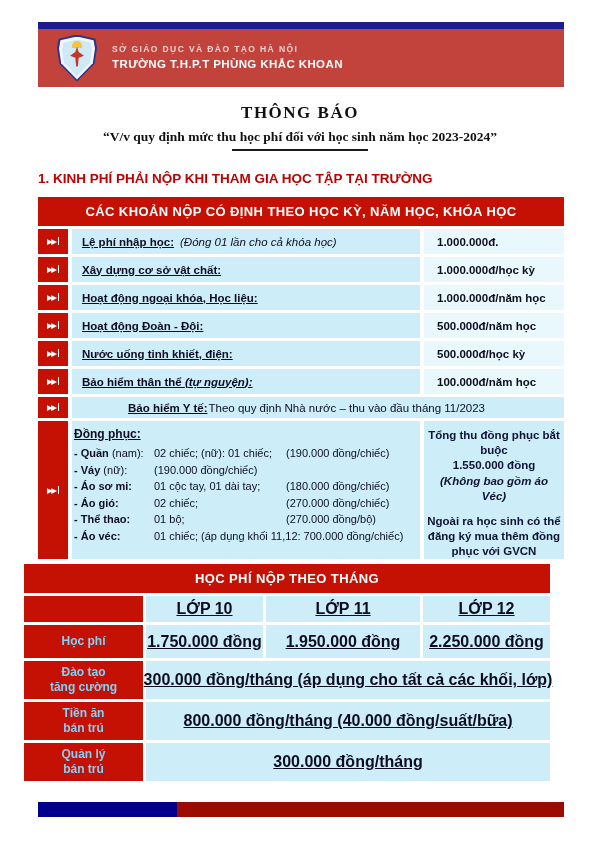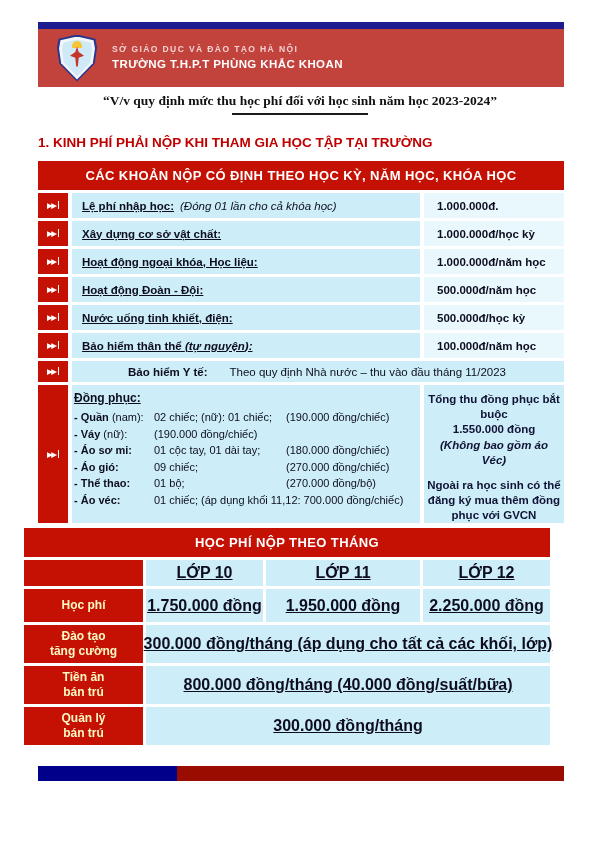--- a/index.html
+++ b/index.html
@@ -37,32 +37,32 @@
   .fee-icon{background:var(--accent-red);color:#fff;display:flex;align-items:center;justify-content:center;}
   .glyph{font-size:7.5px;letter-spacing:-1.5px;line-height:1;}
   .glyph::after{content:"";display:inline-block;width:1.5px;height:8px;background:#fff;margin-left:2px;vertical-align:-1px;}
   .fee-label-cell{background:var(--light-blue);display:flex;align-items:center;padding-left:10px;font-size:11.5px;white-space:nowrap;}
   .fee-label-u{text-decoration:underline;font-weight:bold;}
   .fee-label-u .it{font-style:italic;font-weight:bold;}
   .fee-note{font-style:italic;margin-left:6px;}
   .fee-value-cell{background:var(--pale-blue);display:flex;align-items:center;padding-left:13px;font-weight:bold;font-size:11.5px;white-space:nowrap;}
   .health-row{display:grid;grid-template-columns:30px 492px;column-gap:4px;height:21px;margin-bottom:3px;}
   .health-cell{background:var(--light-blue);display:flex;align-items:center;padding-left:10px;font-size:11.5px;white-space:nowrap;}
-  .health-label{font-weight:bold;margin-right:22px;padding-left:46px;}
+  .health-label{font-weight:bold;text-decoration:underline;margin-right:1px;padding-left:46px;}
   .uniform-row{display:grid;grid-template-columns:30px 348px 140px;column-gap:4px;height:130px;margin-bottom:0;}
   .uniform-main{background:var(--light-blue);padding:6px 0 0 2px;font-size:11px;}
   .uniform-heading{font-weight:bold;text-decoration:underline;font-size:12px;margin-bottom:4px;}
   .u-item{display:grid;grid-template-columns:80px 132px 1fr;line-height:16.5px;white-space:nowrap;}
   .u-name b{font-weight:bold;}
   .uniform-summary{background:var(--light-blue);padding:7px 3px 0 3px;text-align:center;font-weight:bold;font-size:11.5px;color:#101335;line-height:1.3;}
   .uniform-summary .note{font-style:italic;margin-top:1px;}
   .uniform-summary .extra{margin-top:10px;}
   .tbl2{margin-top:13px;margin-left:24px;}
   .m-row{display:grid;grid-template-columns:119px 117px 154px 127px;column-gap:3px;margin-bottom:3px;}
-  .m-label{background:var(--accent-red);color:#fef9c3;font-weight:bold;font-size:12px;display:flex;flex-direction:column;align-items:center;justify-content:center;line-height:1.25;}
+  .m-label{background:var(--accent-red);color:#7dd3fc;font-weight:bold;font-size:12px;display:flex;flex-direction:column;align-items:center;justify-content:center;line-height:1.25;}
   .m-cell{background:var(--light-blue);display:flex;align-items:center;justify-content:center;font-weight:bold;font-size:16px;text-decoration:underline;white-space:nowrap;}
   .m-colhdr{height:26px;}
   .m-tuition{height:33px;}
   .m-merged{height:38px;}
   .m-span{grid-column:2 / 5;}
   .footer-bar{margin:21px 36px 0 38px;height:15px;display:flex;}
   .footer-blue{width:139px;background:var(--footer-navy);}
   .footer-red{flex:1;background:var(--footer-red);}
 </style>
 </head>
@@ -78,20 +78,21 @@
       <div class="inner2"></div>
       <div class="sun"></div>
       <div class="emblem"></div>
     </div>
     <div class="banner-text">
       <div class="banner-dept">SỞ GIÁO DỤC VÀ ĐÀO TẠO HÀ NỘI</div>
       <div class="banner-school">TRƯỜNG T.H.P.T PHÙNG KHẮC KHOAN</div>
     </div>
   </div>
 
+  <div class="title">THÔNG BÁO</div>
   <div class="subtitle">“V/v quy định mức thu học phí đối với học sinh năm học 2023-2024”</div>
   <div class="subtitle-rule"></div>
 
   <div class="section-heading">1. KINH PHÍ PHẢI NỘP KHI THAM GIA HỌC TẬP TẠI TRƯỜNG</div>
 
   <div class="tbl">
     <div class="tbl-hdr">CÁC KHOẢN NỘP CÓ ĐỊNH THEO HỌC KỲ, NĂM HỌC, KHÓA HỌC</div>
 
     <div class="fee-row">
       <div class="fee-icon">
@@ -184,21 +185,21 @@
           <span class="u-name"><b>- Váy</b><span> (nữ):</span></span>
           <span class="u-price">(190.000 đồng/chiếc)</span>
         </div>
         <div class="u-item">
           <span class="u-name"><b>- Áo sơ mi:</b><span></span></span>
           <span class="u-detail">01 cộc tay, 01 dài tay;</span>
           <span class="u-price">(180.000 đồng/chiếc)</span>
         </div>
         <div class="u-item">
           <span class="u-name"><b>- Áo gió:</b><span></span></span>
-          <span class="u-detail">09 chiếc;</span>
+          <span class="u-detail">02 chiếc;</span>
           <span class="u-price">(270.000 đồng/chiếc)</span>
         </div>
         <div class="u-item">
           <span class="u-name"><b>- Thể thao:</b><span></span></span>
           <span class="u-detail">01 bộ;</span>
           <span class="u-price">(270.000 đồng/bộ)</span>
         </div>
         <div class="u-item">
           <span class="u-name"><b>- Áo véc:</b><span></span></span>
           <span class="u-detail">01 chiếc; (áp dụng khối 11,12: 700.000 đồng/chiếc)</span>

